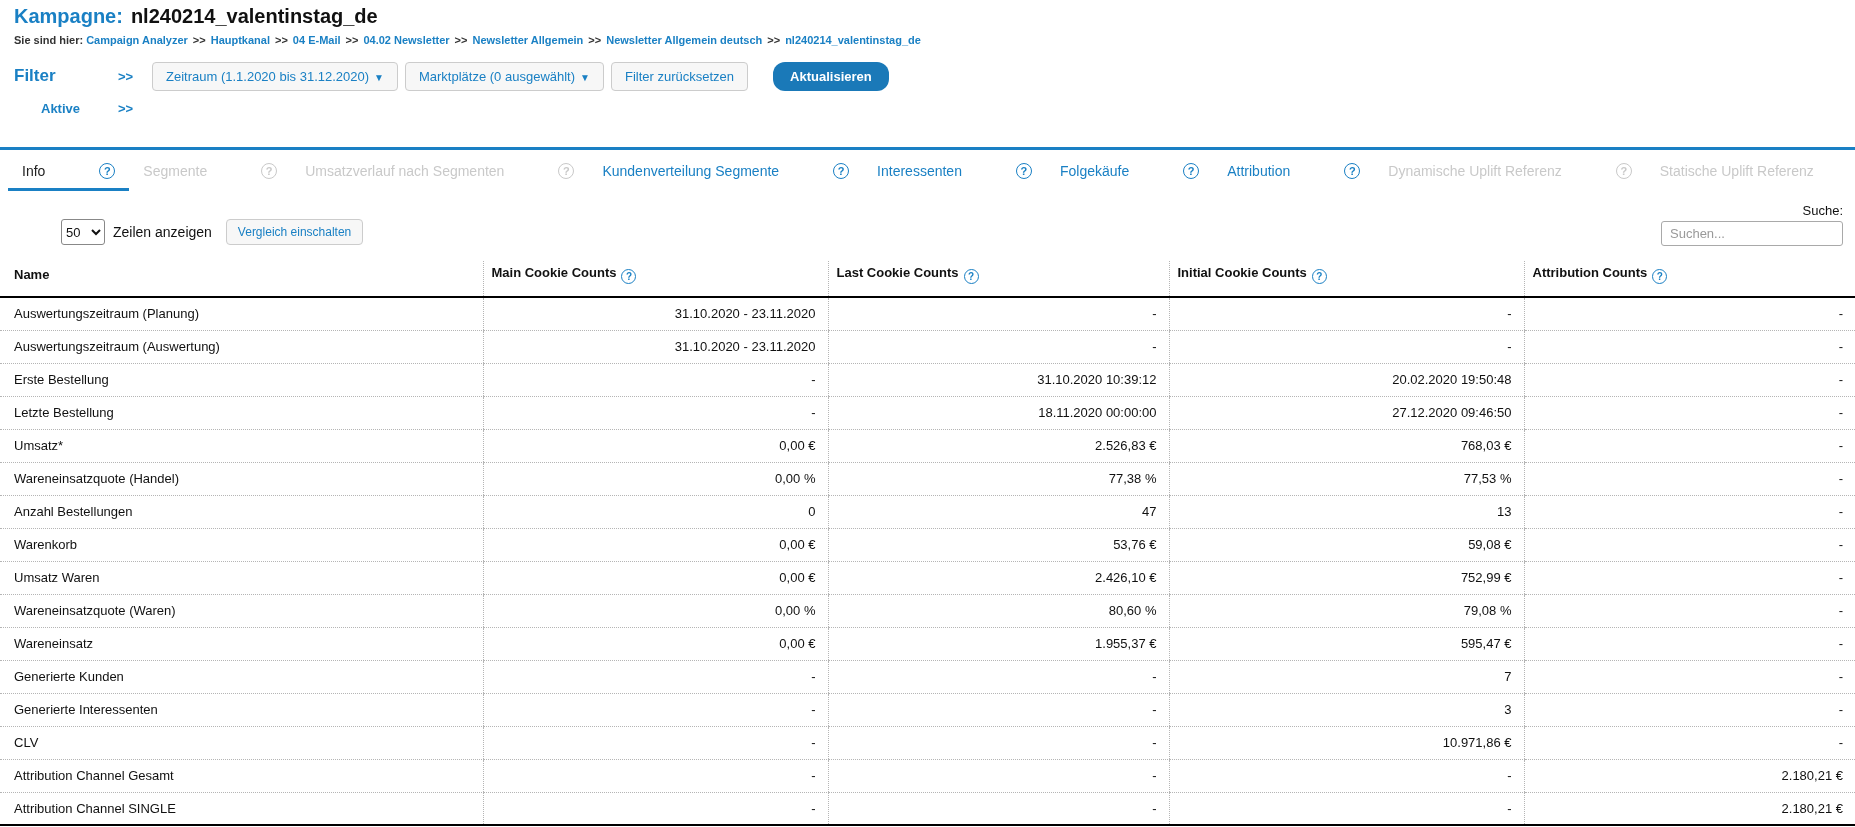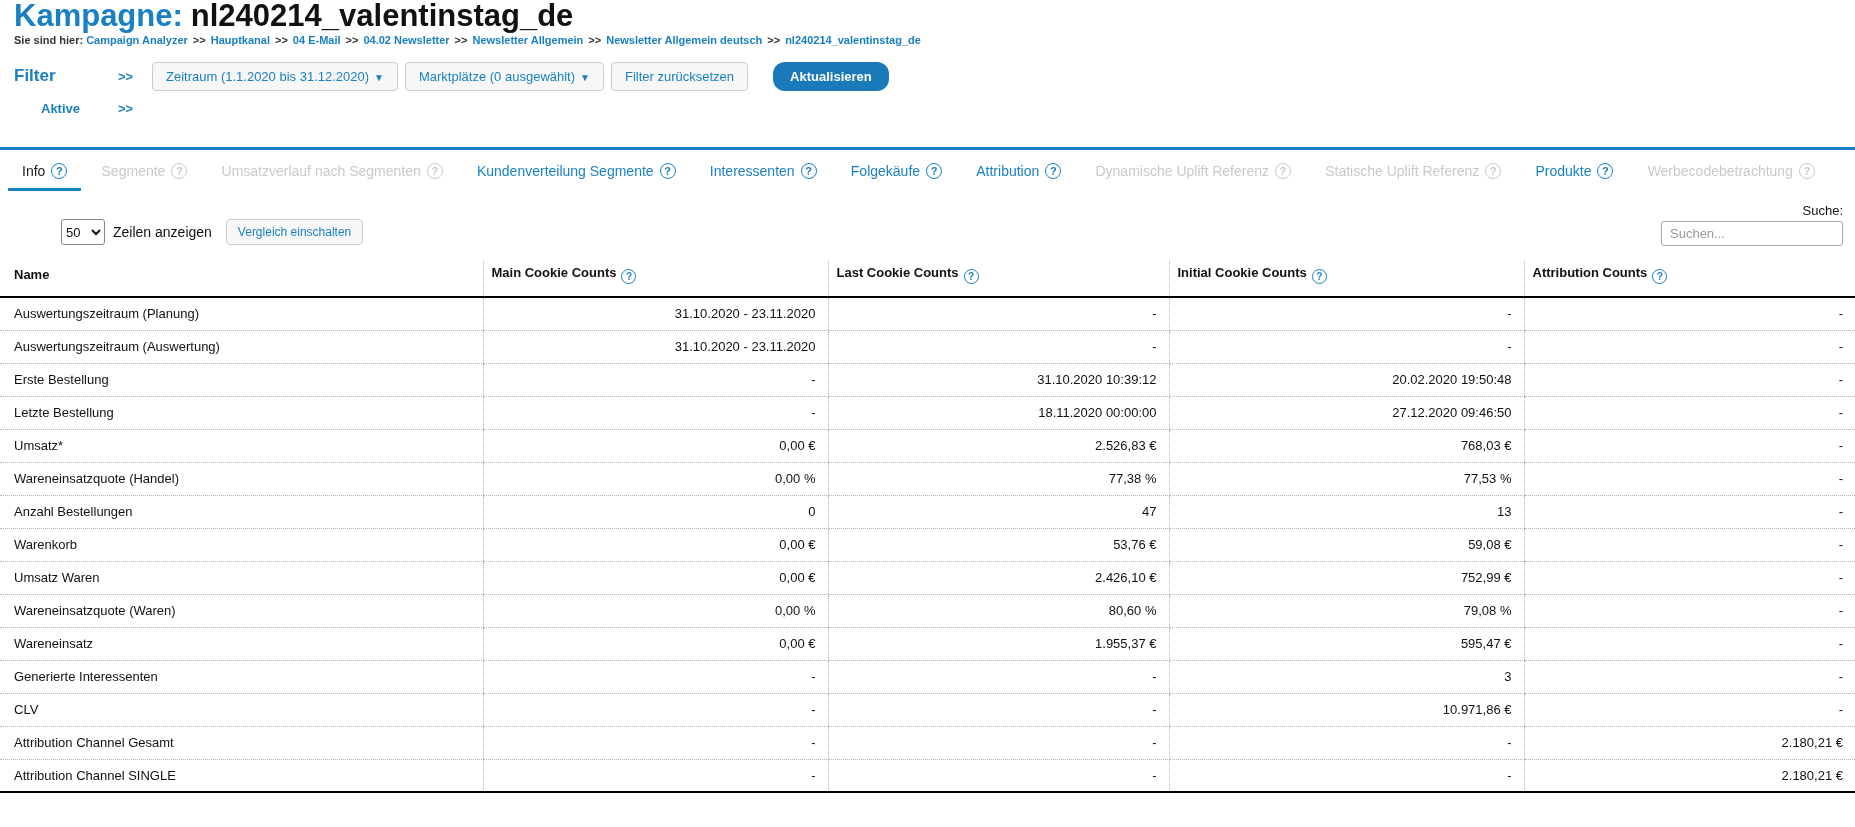--- a/index.html
+++ b/index.html
@@ -7,21 +7,21 @@
     --btn-blue:#1a79b8;
     --disabled:#c9c9c9;
   }
   *{box-sizing:border-box;}
   html,body{margin:0;padding:0;}
   body{
     width:1855px;height:827px;overflow:hidden;background:#fff;
     font-family:"Liberation Sans","DejaVu Sans",sans-serif;color:#222;
   }
   
-  .page-title{margin:2px 16px 0 14px;font-size:31px;font-weight:bold;line-height:28px;}
+  .page-title{margin:2px 16px 0 14px;font-size:20px;font-weight:bold;line-height:28px;}
   .page-title .title-prefix{color:var(--accent);margin-right:8px;}
   .page-title .title-name{color:#111;}
   .breadcrumb{margin:4px 0 0 14px;font-size:11px;font-weight:bold;color:#333;}
   .breadcrumb a{color:var(--accent);text-decoration:none;}
   .breadcrumb .sep{color:#333;margin:0 5px;}
   
   .filter-section{margin-top:16px;}
   .filter-row{display:flex;align-items:center;margin-left:14px;height:28px;}
   .filter-label{width:104px;font-size:17px;font-weight:bold;color:var(--accent);}
   .expander{width:34px;font-size:13px;font-weight:bold;color:var(--accent);cursor:pointer;}
@@ -36,21 +36,21 @@
     background:var(--btn-blue);color:#fff;font-size:13px;font-weight:bold;cursor:pointer;
     font-family:inherit;
   }
   .aktive-row{display:flex;align-items:center;margin:10px 0 0 41px;height:16px;}
   .aktive-label{width:77px;font-size:13px;font-weight:bold;color:var(--accent);}
   
   .tab-section{margin-top:31px;border-top:3px solid var(--accent);}
   .tab-bar{display:flex;justify-content:space-between;align-items:stretch;padding:0 26px 0 8px;}
   .tab{
     display:flex;align-items:center;padding:13px 14px 9px 14px;cursor:pointer;
-    border-bottom:3px solid transparent;font-size:14px;white-space:nowrap;
+    border-bottom:3px solid transparent;font-size:14px;white-space:nowrap;gap:48px;
   }
   .tab .tab-label{margin-right:6px;}
   .tab.active{border-bottom-color:var(--accent);}
   .tab.active .tab-label{color:#222;}
   .tab.active .help-icon{color:var(--accent);border-color:var(--accent);}
   .tab.enabled .tab-label{color:var(--accent);}
   .tab.enabled .help-icon{color:var(--accent);border-color:var(--accent);}
   .tab.disabled{cursor:default;}
   .tab.disabled .tab-label{color:var(--disabled);}
   .tab.disabled .help-icon{color:var(--disabled);border-color:var(--disabled);}
@@ -278,20 +278,27 @@
         <td class="col-val">-</td>
       </tr>
       <tr>
         <td class="col-name">Wareneinsatz</td>
         <td class="col-val">0,00 €</td>
         <td class="col-val">1.955,37 €</td>
         <td class="col-val">595,47 €</td>
         <td class="col-val">-</td>
       </tr>
       <tr>
+        <td class="col-name">Generierte Kunden</td>
+        <td class="col-val">-</td>
+        <td class="col-val">-</td>
+        <td class="col-val">7</td>
+        <td class="col-val">-</td>
+      </tr>
+      <tr>
         <td class="col-name">Generierte Interessenten</td>
         <td class="col-val">-</td>
         <td class="col-val">-</td>
         <td class="col-val">3</td>
         <td class="col-val">-</td>
       </tr>
       <tr>
         <td class="col-name">CLV</td>
         <td class="col-val">-</td>
         <td class="col-val">-</td>

